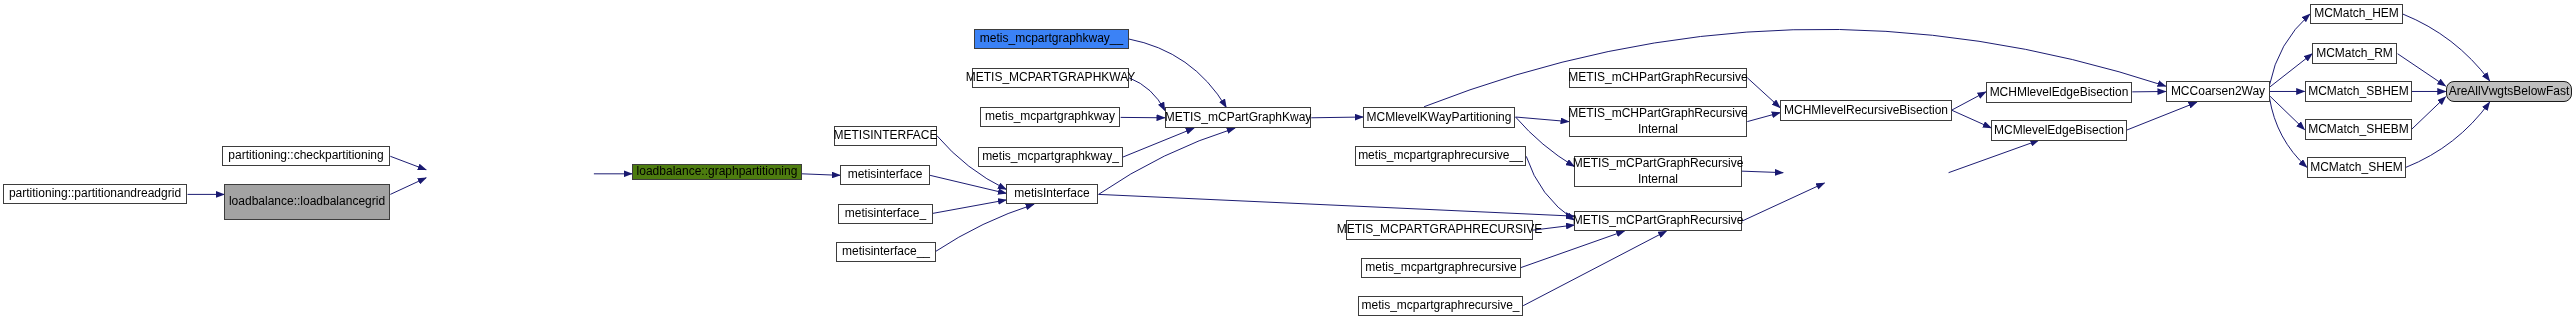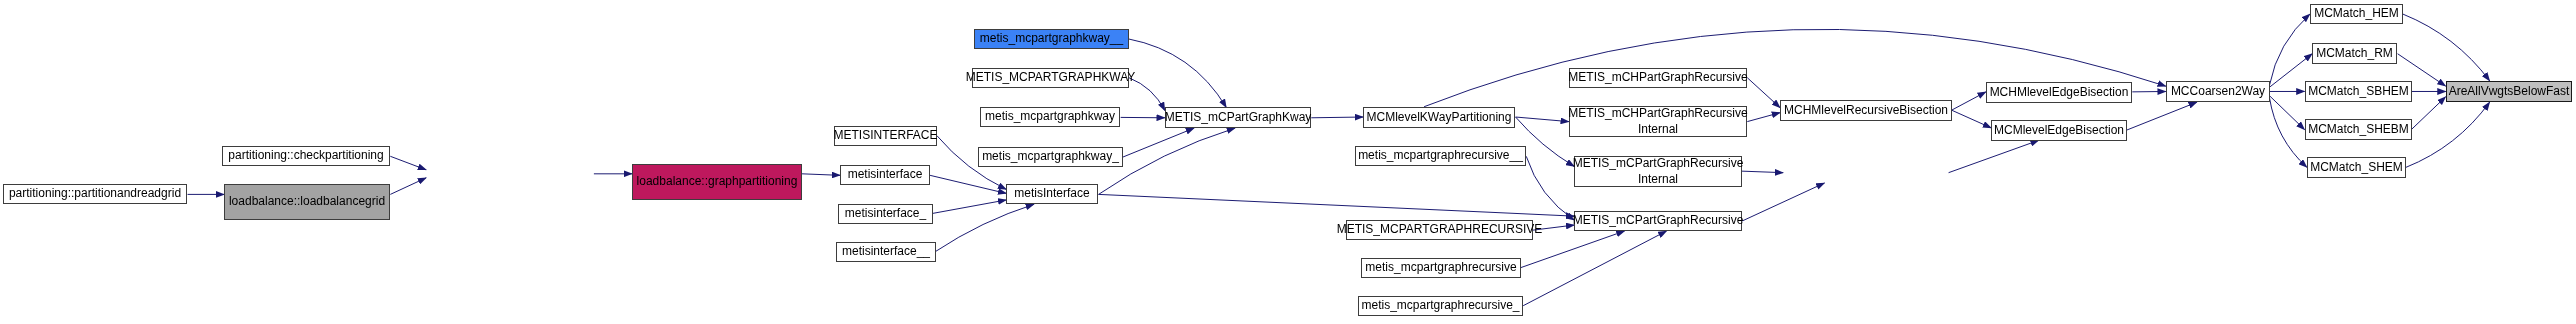--- a/index.html
+++ b/index.html
@@ -28,20 +28,21 @@
     text-align: center;
     font-size: 12px;
     line-height: 1.3;
     white-space: pre-line;
     cursor: pointer;
   }
   .node.current {
     background: #bfbfbf;
     border-color: #1a1a1a;
     cursor: default;
+    border-radius: 8px;
   }
 </style>
 </head>
 <body>
 
 <div id="graph-canvas" style="background: rgb(255, 255, 255);">
   <svg id="edge-layer" xmlns="http://www.w3.org/2000/svg" viewBox="0 0 3379 425">
       <defs>
         <marker id="arrow" viewBox="0 0 12 9" refX="11" refY="4.5" markerWidth="12" markerHeight="9" markerUnits="userSpaceOnUse" orient="auto">
           <path d="M0,0 L12,4.5 L0,9 Z" fill="#191970"></path>
@@ -87,21 +88,21 @@
       <path d="M3152,18.5 Q3221.069215216994,46.397520217907996 3265.75,106" fill="none" stroke="#191970" stroke-width="1.3" marker-end="url(#arrow)"></path>
       <path d="M3145,70.5 L3208,113" fill="none" stroke="#191970" stroke-width="1.3" marker-end="url(#arrow)"></path>
       <path d="M3163,120 L3208,120" fill="none" stroke="#191970" stroke-width="1.3" marker-end="url(#arrow)"></path>
       <path d="M3163,170 L3208,127" fill="none" stroke="#191970" stroke-width="1.3" marker-end="url(#arrow)"></path>
       <path d="M3156,219.5 Q3223.166248993278,192.52736347382708 3265.75,134" fill="none" stroke="#191970" stroke-width="1.3" marker-end="url(#arrow)"></path>
     </svg>
 
 <div class="node" style="left: 222px; top: 146px; width: 168px; height: 20px; border-color: rgb(61, 61, 61); background: rgb(255, 255, 255); color: rgb(0, 0, 0);">partitioning::checkpartitioning</div>
     <div class="node" style="left: 3px; top: 184px; width: 184px; height: 20px; border-color: rgb(61, 61, 61); background: rgb(255, 255, 255); color: rgb(0, 0, 0);">partitioning::partitionandreadgrid</div>
     <div class="node" style="left: 224px; top: 184px; width: 166px; height: 36px; border-color: rgb(61, 61, 61); background: #a3a3a3; color: rgb(0, 0, 0);">loadbalance::loadbalancegrid</div>
-    <div class="node" style="left: 632px; top: 164px; width: 170px; height: 36px; border-color: rgb(61, 61, 61); background: #be185d; color: rgb(0, 0, 0);">loadbalance::graphpartitioning</div>
+    <div class="node" style="left: 632px; top: 164px; width: 170px; height: 16px; border-color: rgb(61, 61, 61); background: #4d7c0f; color: rgb(0, 0, 0);">loadbalance::graphpartitioning</div>
     <div class="node" style="left: 834px; top: 126px; width: 103px; height: 20px; border-color: rgb(61, 61, 61); background: rgb(255, 255, 255); color: rgb(0, 0, 0);">METISINTERFACE</div>
     <div class="node" style="left: 840px; top: 165px; width: 90px; height: 20px; border-color: rgb(61, 61, 61); background: rgb(255, 255, 255); color: rgb(0, 0, 0);">metisinterface</div>
     <div class="node" style="left: 838px; top: 204px; width: 95px; height: 20px; border-color: rgb(61, 61, 61); background: rgb(255, 255, 255); color: rgb(0, 0, 0);">metisinterface_</div>
     <div class="node" style="left: 836px; top: 242px; width: 100px; height: 20px; border-color: rgb(61, 61, 61); background: rgb(255, 255, 255); color: rgb(0, 0, 0);">metisinterface__</div>
     <div class="node" style="left: 1006px; top: 184px; width: 92px; height: 20px; border-color: rgb(61, 61, 61); background: rgb(255, 255, 255); color: rgb(0, 0, 0);">metisInterface</div>
     <div class="node" style="left: 974px; top: 29px; width: 155px; height: 20px; border-color: rgb(61, 61, 61); background: #3b82f6; color: rgb(0, 0, 0);">metis_mcpartgraphkway__</div>
     <div class="node" style="left: 972px; top: 68px; width: 157px; height: 20px; border-color: rgb(61, 61, 61); background: rgb(255, 255, 255); color: rgb(0, 0, 0);">METIS_MCPARTGRAPHKWAY</div>
     <div class="node" style="left: 980px; top: 107px; width: 140px; height: 20px; border-color: rgb(61, 61, 61); background: rgb(255, 255, 255); color: rgb(0, 0, 0);">metis_mcpartgraphkway</div>
     <div class="node" style="left: 978px; top: 147px; width: 145px; height: 20px; border-color: rgb(61, 61, 61); background: rgb(255, 255, 255); color: rgb(0, 0, 0);">metis_mcpartgraphkway_</div>
     <div class="node" style="left: 1165px; top: 107px; width: 146px; height: 20.6px; border-color: rgb(61, 61, 61); background: rgb(255, 255, 255); color: rgb(0, 0, 0);">METIS_mCPartGraphKway</div>

